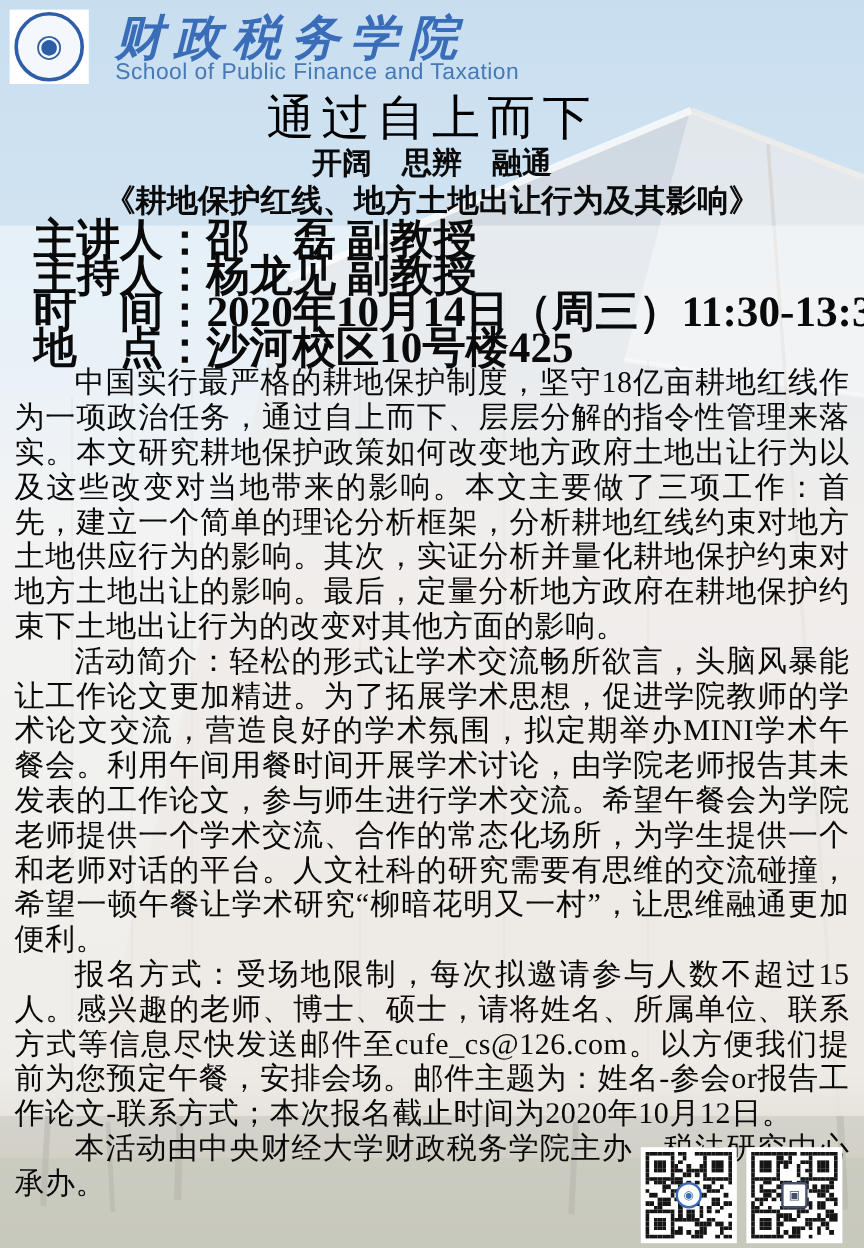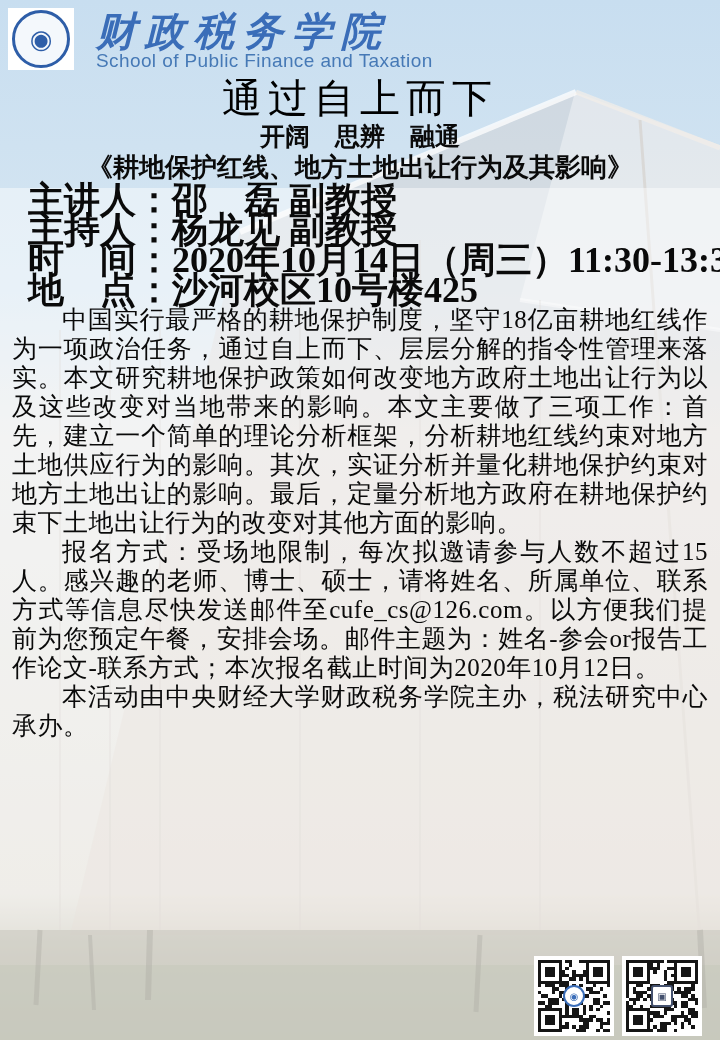--- a/index.html
+++ b/index.html
@@ -116,20 +116,21 @@
     <div class="info">
       <div class="info-row"><span>主讲人：</span><span>邵　磊 副教授</span></div>
       <div class="info-row"><span>主持人：</span><span>杨龙见 副教授</span></div>
       <div class="info-row"><span>时　间：</span><span>2020年10月14日（周三）11:30-13:30</span></div>
       <div class="info-row"><span>地　点：</span><span>沙河校区10号楼425</span></div>
     </div>
 
 
     <div class="body-text">
       <p>中国实行最严格的耕地保护制度，坚守18亿亩耕地红线作为一项政治任务，通过自上而下、层层分解的指令性管理来落实。本文研究耕地保护政策如何改变地方政府土地出让行为以及这些改变对当地带来的影响。本文主要做了三项工作：首先，建立一个简单的理论分析框架，分析耕地红线约束对地方土地供应行为的影响。其次，实证分析并量化耕地保护约束对地方土地出让的影响。最后，定量分析地方政府在耕地保护约束下土地出让行为的改变对其他方面的影响。</p>
+      <p>活动简介：轻松的形式让学术交流畅所欲言，头脑风暴能让工作论文更加精进。为了拓展学术思想，促进学院教师的学术论文交流，营造良好的学术氛围，拟定期举办MINI学术午餐会。利用午间用餐时间开展学术讨论，由学院老师报告其未发表的工作论文，参与师生进行学术交流。希望午餐会为学院老师提供一个学术交流、合作的常态化场所，为学生提供一个和老师对话的平台。人文社科的研究需要有思维的交流碰撞，希望一顿午餐让学术研究“柳暗花明又一村”，让思维融通更加便利。</p>
       <p>报名方式：受场地限制，每次拟邀请参与人数不超过15人。感兴趣的老师、博士、硕士，请将姓名、所属单位、联系方式等信息尽快发送邮件至cufe_cs@126.com。以方便我们提前为您预定午餐，安排会场。邮件主题为：姓名-参会or报告工作论文-联系方式；本次报名截止时间为2020年10月12日。</p>
       <p>本活动由中央财经大学财政税务学院主办，税法研究中心承办。</p>
     </div>
 
   </div>
 
   <div class="qr qr1">
     <div class="qr-grid">
         <i style="grid-row:1;grid-column:1"></i>
         <i style="grid-row:1;grid-column:2"></i>

